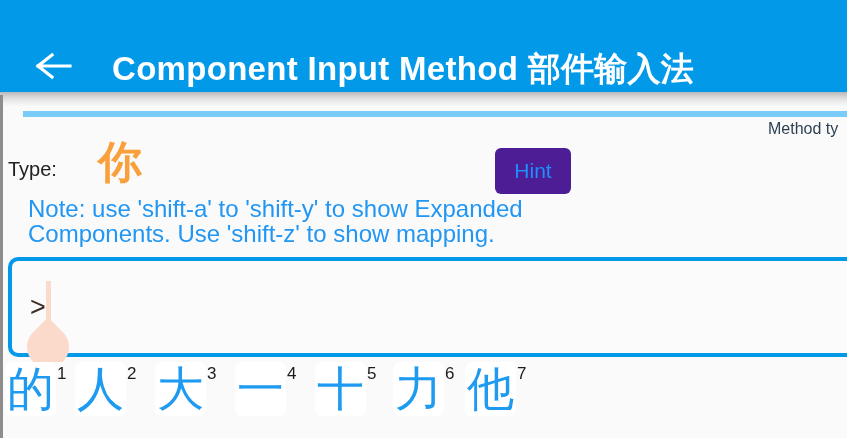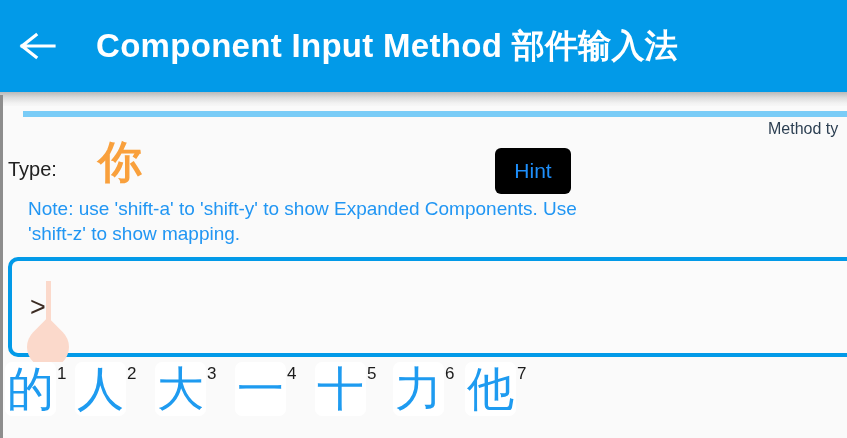--- a/index.html
+++ b/index.html
@@ -19,23 +19,23 @@
   }
 
   
   .appbar {
     position: absolute;
     left: 0; top: 0;
     width: 847px;
     height: 92px;
     background: #029ae8;
     display: flex;
-    align-items: center;
-    box-sizing: border-box;
-    padding-left: 12px;
+    align-items: flex-end;
+    box-sizing: border-box;
+    padding-left: 28px;
   }
   .back-btn {
     width: 52px;
     height: 52px;
     display: flex;
     align-items: center;
     justify-content: center;
     flex: none;
     cursor: pointer;
   }
@@ -112,38 +112,38 @@
     font-weight: bold;
     color: #f9a03c;
     line-height: 1;
   }
   .hint-btn {
     position: absolute;
     left: 490px;
     top: 0px;
     width: 76px;
     height: 46px;
-    background: #000000;
+    background: #4c1d95;
     border-radius: 6px;
     display: flex;
     align-items: center;
     justify-content: center;
     color: #1e8ffb;
     font-size: 21px;
     cursor: pointer;
     box-shadow: 0 0 0 0 rgba(0,0,0,0);
   }
 
   
   .note {
     position: absolute;
     left: 28px;
     top: 196px;
     width: 560px;
-    font-size: 19px;
+    font-size: 24px;
     line-height: 25px;
     color: #2196f3;
   }
 
   
   .input-box {
     position: absolute;
     left: 8px;
     top: 257px;
     width: 880px;

